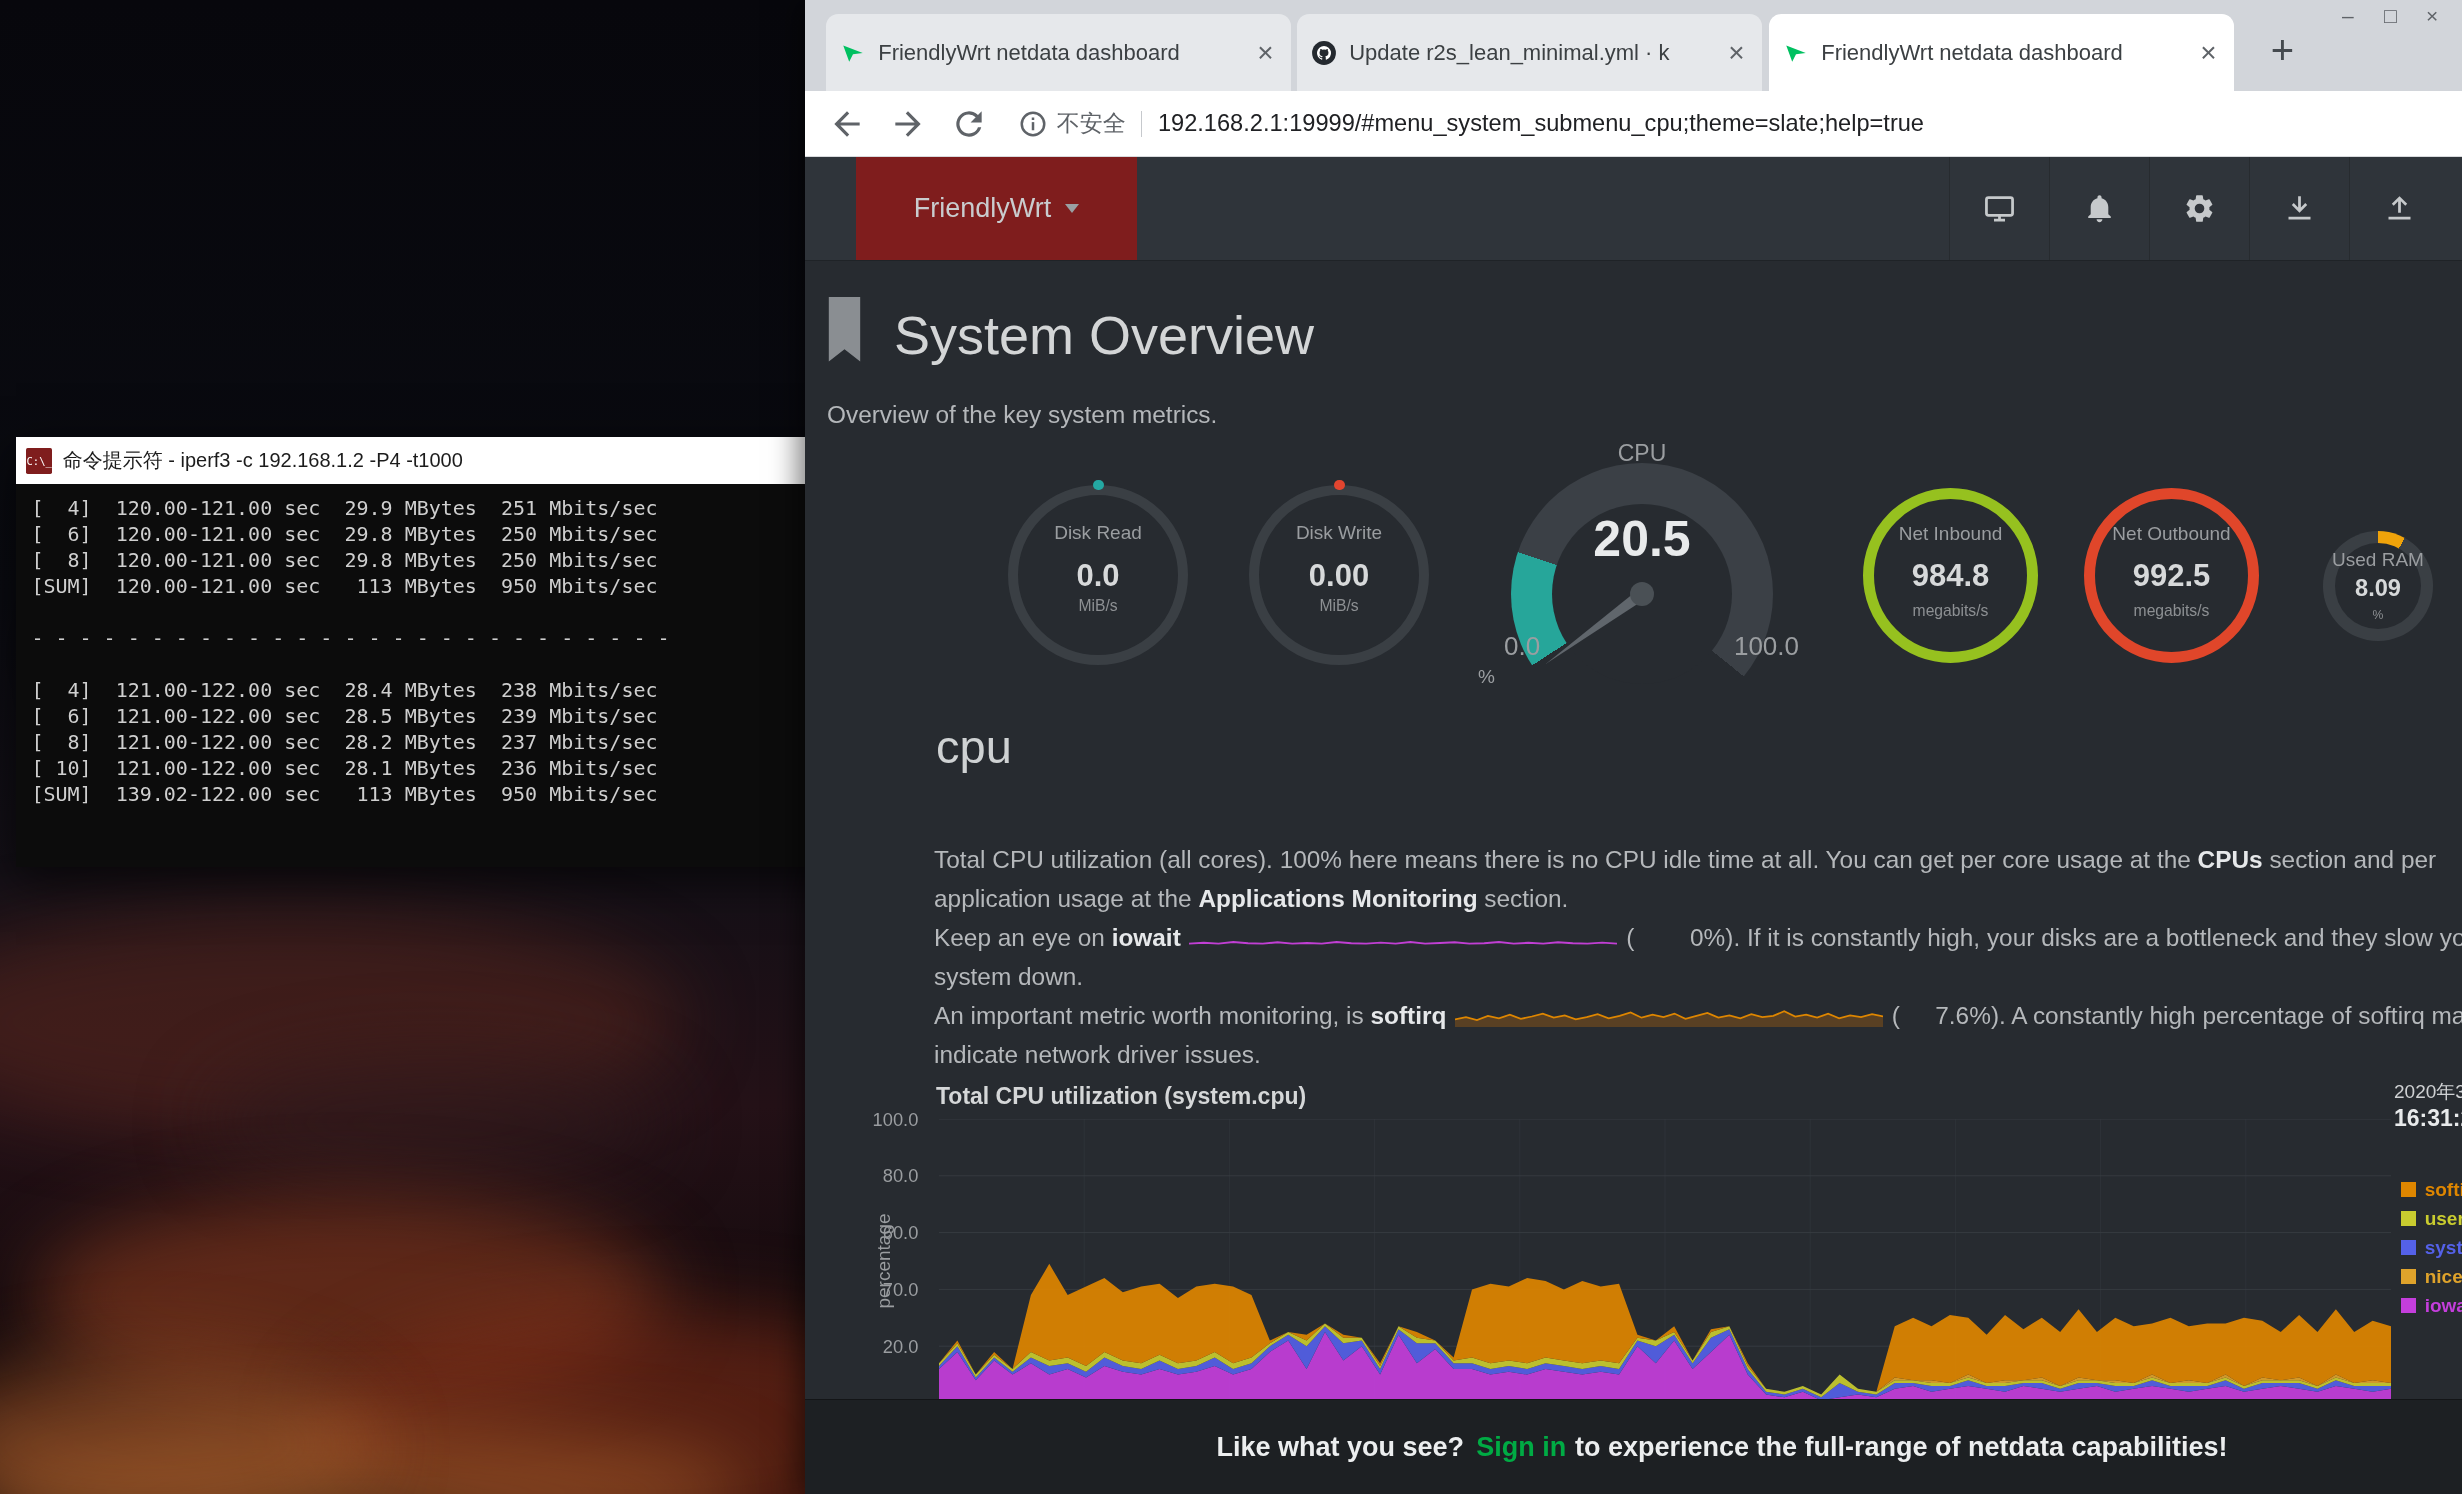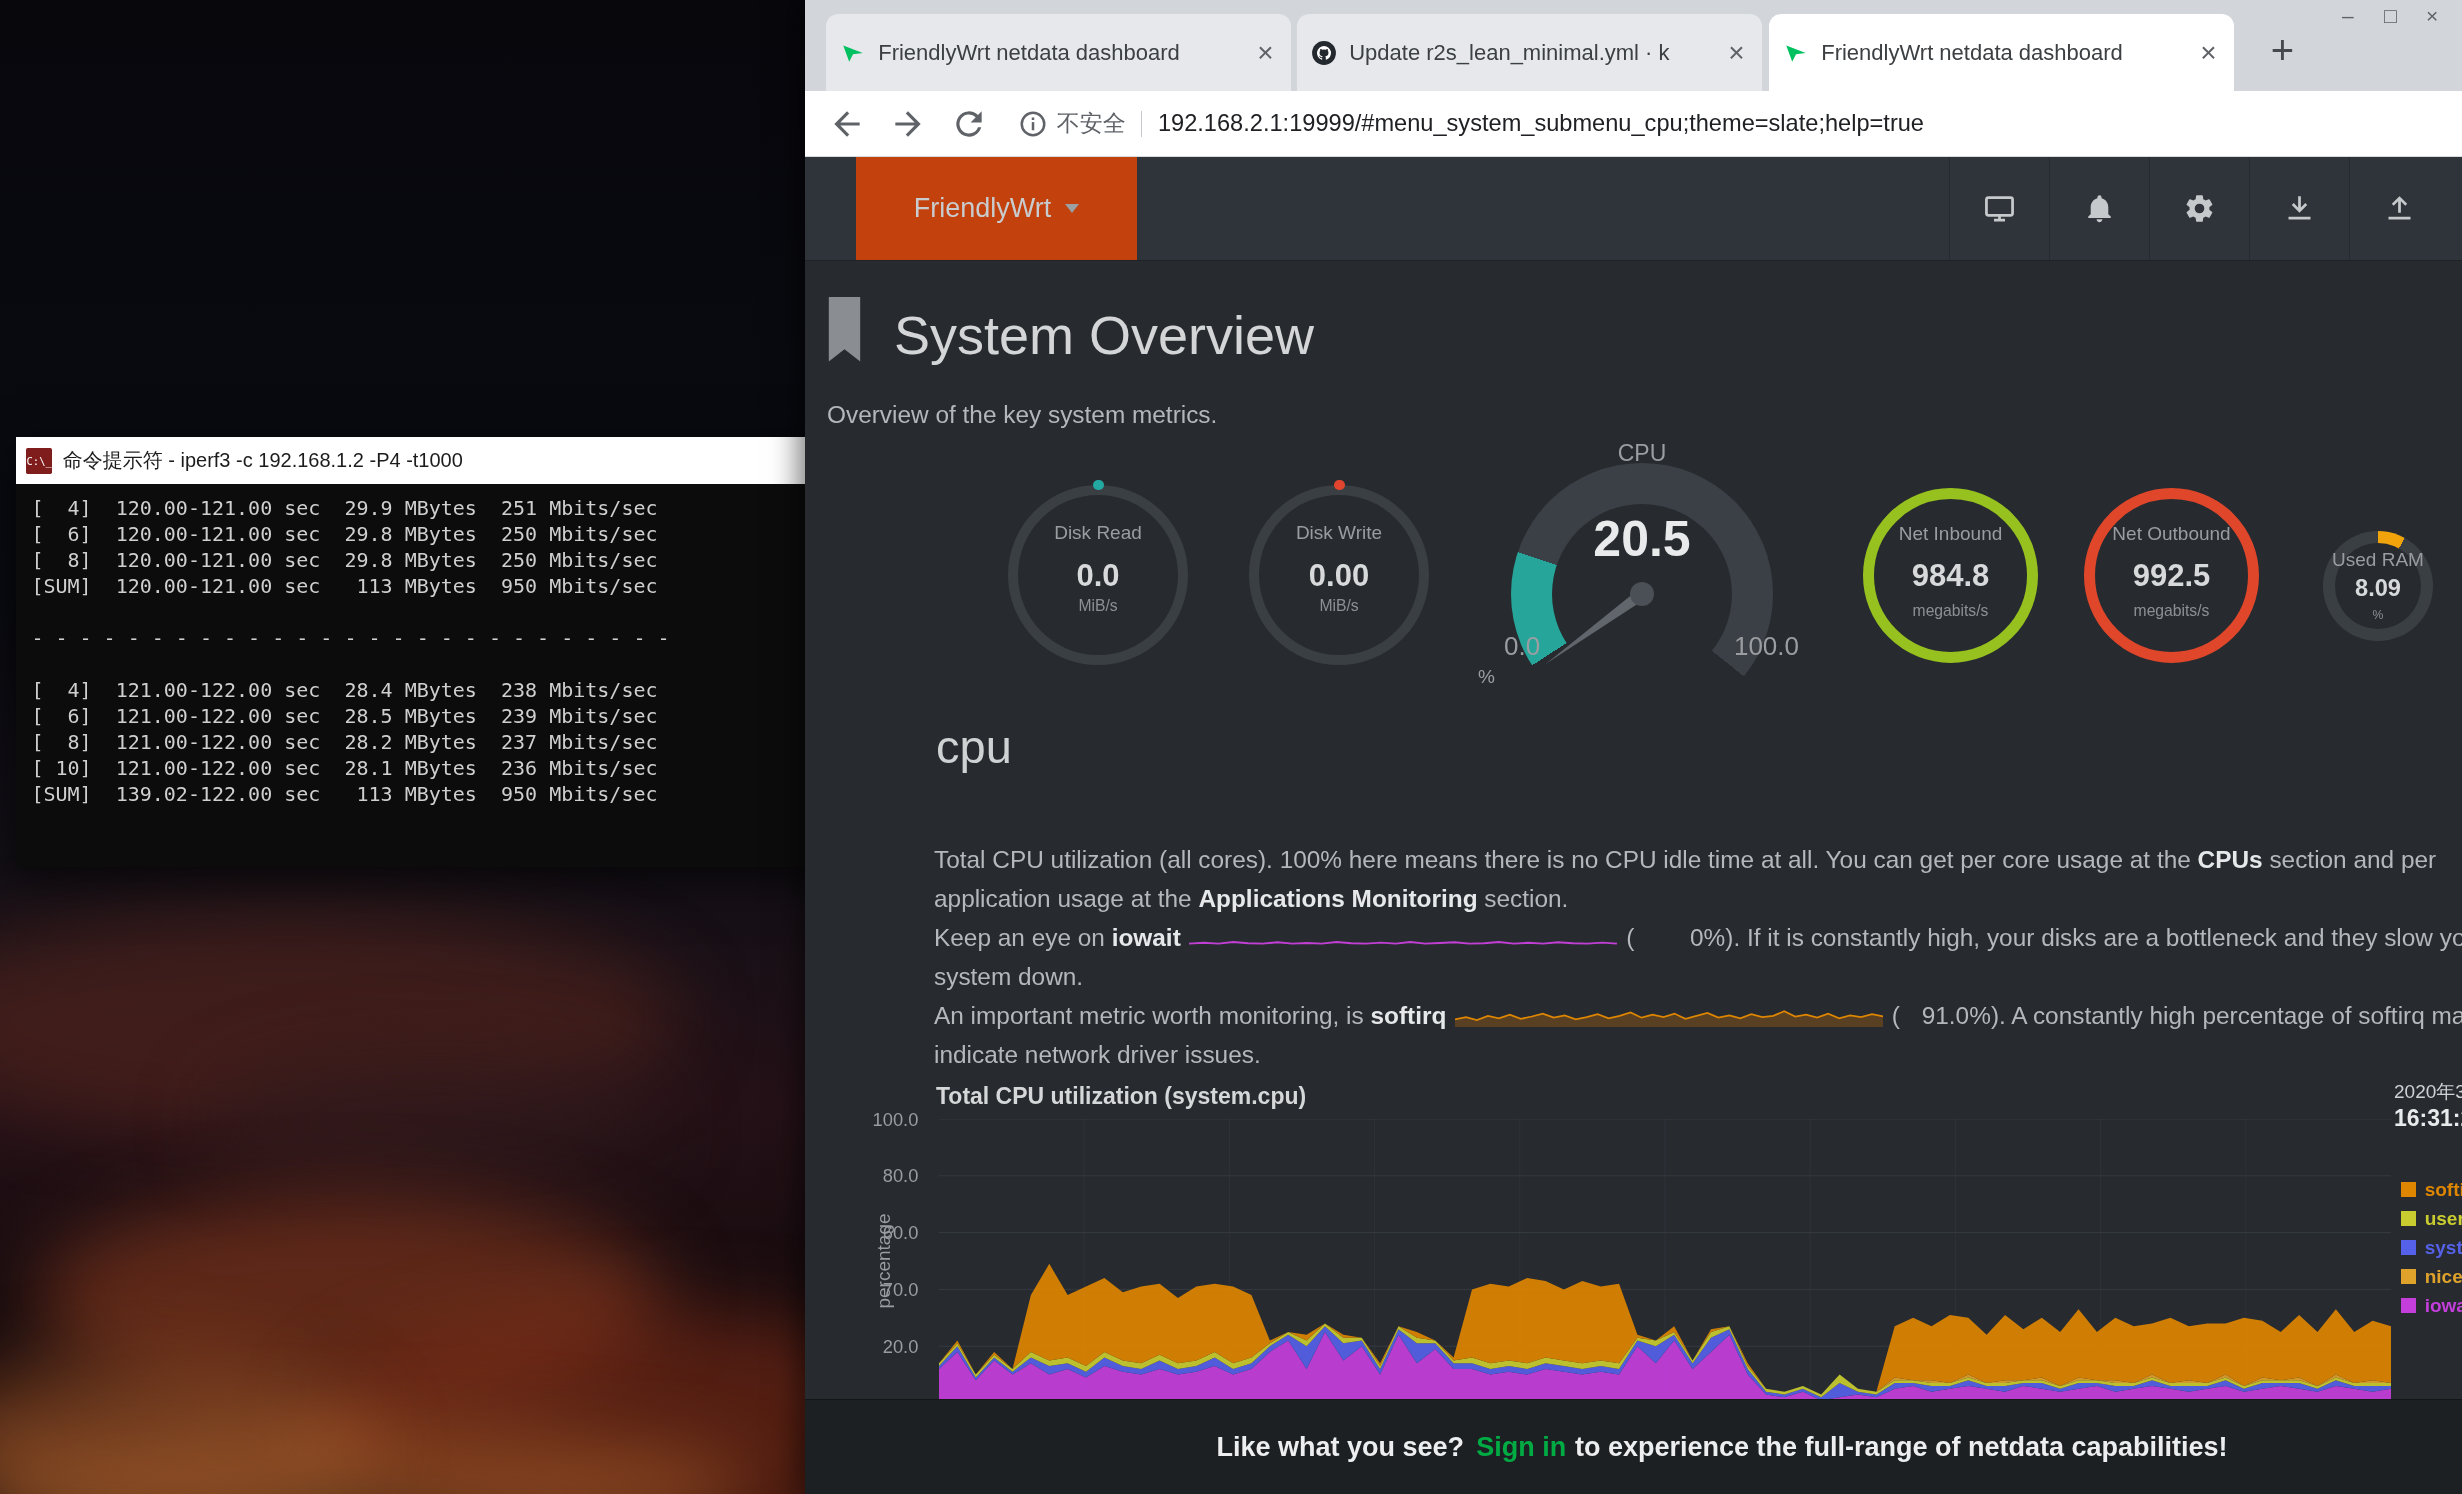--- a/index.html
+++ b/index.html
@@ -40,21 +40,21 @@
   .navic{width:38px;height:38px;margin-left:23px;color:#5f6368;flex:0 0 auto;}
   .omnibox{display:flex;align-items:center;margin-left:30px;flex:1 1 auto;min-width:0;height:45px;}
   .infoic{width:30px;height:30px;color:#5f6368;flex:0 0 auto;}
   .sec-label{font-size:23px;color:#5f6368;margin-left:8.7px;white-space:nowrap;}
   .omnisep{width:0.9px;height:26px;background:#c6c9cd;margin:0 15.7px;}
   .url{font-size:23.6px;color:#202124;white-space:nowrap;overflow:hidden;flex:1 1 auto;}
 
   
   .netdata{position:absolute;left:0;top:157px;width:100%;height:1337px;background:#272b30;}
   .nd-navbar{position:absolute;left:0;top:0;width:100%;height:103px;background:#2f343a;border-bottom:0.9px solid #1f2327;}
-  .nd-brand{position:absolute;left:51px;top:0;width:281px;height:103px;background:#c2410c;display:flex;align-items:center;justify-content:center;gap:14px;color:#c9ccce;font-size:27px;}
+  .nd-brand{position:absolute;left:51px;top:0;width:281px;height:103px;background:#7f1d1d;display:flex;align-items:center;justify-content:center;gap:14px;color:#c9ccce;font-size:27px;}
   .caret{width:0;height:0;border-left:7.9px solid transparent;border-right:7.9px solid transparent;border-top:9.6px solid #9aa0a3;}
   .nd-tools{position:absolute;left:1144px;top:0;height:103px;display:flex;}
   .nd-toolcell{width:99px;height:103px;display:flex;align-items:center;justify-content:center;border-left:0.9px solid #272b2f;color:#c6c9cb;}
   .nd-toolcell svg{width:33px;height:33px;}
 
   .nd-bookmark{position:absolute;left:22px;top:140px;}
   .nd-title{position:absolute;left:89px;top:147px;font-size:54px;color:#d3d5d6;}
   .nd-subtitle{position:absolute;left:22px;top:244px;font-size:24.4px;color:#b4b7ba;}
 
   
@@ -310,21 +310,21 @@
     <div class="paras">
       <div class="pline"><span>Total CPU utilization (all cores). 100% here means there is no CPU idle time at all. You can get per core usage at the </span><b>CPUs</b><span> section and per</span></div>
       <div class="pline"><span>application usage at the </span><b>Applications Monitoring</b><span> section.</span></div>
       <div class="pline"><span>Keep an eye on </span><b>iowait</b><span class="spark" id="iowait-spark"><svg width="100%" height="100%" viewBox="0 0 490 22" preserveAspectRatio="none">
               <polyline points="0,16.4 16.896551724137932,15.5 33.793103448275865,16.4 50.689655172413794,14.600000000000001 67.58620689655173,16.04 84.48275862068967,16.4 101.37931034482759,14.959999999999999 118.27586206896552,16.4 135.17241379310346,15.68 152.0689655172414,16.4 168.96551724137933,14.600000000000001 185.86206896551724,16.04 202.75862068965517,16.4 219.6551724137931,15.32 236.55172413793105,16.4 253.44827586206898,14.600000000000001 270.3448275862069,16.4 287.2413793103448,15.68 304.1379310344828,14.959999999999999 321.0344827586207,16.4 337.93103448275866,16.04 354.82758620689657,14.600000000000001 371.7241379310345,16.4 388.62068965517244,15.5 405.51724137931035,16.4 422.41379310344826,14.959999999999999 439.3103448275862,16.04 456.2068965517241,16.4 473.1034482758621,15.32 490,16.4" fill="none" stroke="#c13fd4" stroke-width="2"></polyline>
             </svg></span><span>(</span><span class="spark-val">0%</span><span>). If it is constantly high, your disks are a bottleneck and they slow your</span></div>
       <div class="pline"><span>system down.</span></div>
       <div class="pline"><span>An important metric worth monitoring, is </span><b>softirq</b><span class="spark" id="softirq-spark"><svg width="100%" height="100%" viewBox="0 0 490 24" preserveAspectRatio="none">
               <polygon points="0,24 0,15.333333333333334 12.564102564102564,12.666666666666666 25.128205128205128,16 37.69230769230769,11.333333333333334 50.256410256410255,14 62.82051282051282,10 75.38461538461539,14.666666666666668 87.94871794871796,12 100.51282051282051,8.666666666666668 113.07692307692308,13.333333333333332 125.64102564102564,10.666666666666668 138.2051282051282,15.333333333333334 150.76923076923077,12.666666666666666 163.33333333333331,9.333333333333334 175.8974358974359,14 188.46153846153848,11.333333333333334 201.02564102564102,7.333333333333334 213.5897435897436,13.333333333333332 226.15384615384616,10 238.7179487179487,12.666666666666666 251.28205128205127,8.666666666666668 263.8461538461538,14.666666666666668 276.4102564102564,11.333333333333334 288.974358974359,8 301.53846153846155,13.333333333333332 314.10256410256414,10.666666666666668 326.66666666666663,14 339.2307692307692,9.333333333333334 351.7948717948718,12.666666666666666 364.35897435897436,11.333333333333334 376.92307692307696,6 389.48717948717945,12 402.05128205128204,10 414.6153846153846,13.333333333333332 427.1794871794872,8.666666666666668 439.7435897435898,14 452.3076923076923,10.666666666666668 464.87179487179486,12.666666666666666 477.4358974358974,9.333333333333334 490,12 490,24" fill="rgba(150,90,20,0.45)"></polygon>
               <polyline points="0,15.333333333333334 12.564102564102564,12.666666666666666 25.128205128205128,16 37.69230769230769,11.333333333333334 50.256410256410255,14 62.82051282051282,10 75.38461538461539,14.666666666666668 87.94871794871796,12 100.51282051282051,8.666666666666668 113.07692307692308,13.333333333333332 125.64102564102564,10.666666666666668 138.2051282051282,15.333333333333334 150.76923076923077,12.666666666666666 163.33333333333331,9.333333333333334 175.8974358974359,14 188.46153846153848,11.333333333333334 201.02564102564102,7.333333333333334 213.5897435897436,13.333333333333332 226.15384615384616,10 238.7179487179487,12.666666666666666 251.28205128205127,8.666666666666668 263.8461538461538,14.666666666666668 276.4102564102564,11.333333333333334 288.974358974359,8 301.53846153846155,13.333333333333332 314.10256410256414,10.666666666666668 326.66666666666663,14 339.2307692307692,9.333333333333334 351.7948717948718,12.666666666666666 364.35897435897436,11.333333333333334 376.92307692307696,6 389.48717948717945,12 402.05128205128204,10 414.6153846153846,13.333333333333332 427.1794871794872,8.666666666666668 439.7435897435898,14 452.3076923076923,10.666666666666668 464.87179487179486,12.666666666666666 477.4358974358974,9.333333333333334 490,12" fill="none" stroke="#de8600" stroke-width="2"></polyline>
-            </svg></span><span>(</span><span class="spark-val">91.0%</span><span>). A constantly high percentage of softirq may</span></div>
+            </svg></span><span>(</span><span class="spark-val">7.6%</span><span>). A constantly high percentage of softirq may</span></div>
       <div class="pline"><span>indicate network driver issues.</span></div>
     </div>
 
     <div class="chart-title">Total CPU utilization (system.cpu)</div>
     <div class="chart-date">2020年3</div>
     <div class="chart-time">16:31:2</div>
     <div class="ylab">percentage</div>
     <div id="chart-yticks">
         <div class="ytick" style="top: 217px;">20.0</div>
         <div class="ytick" style="top: 160px;">70.0</div>

